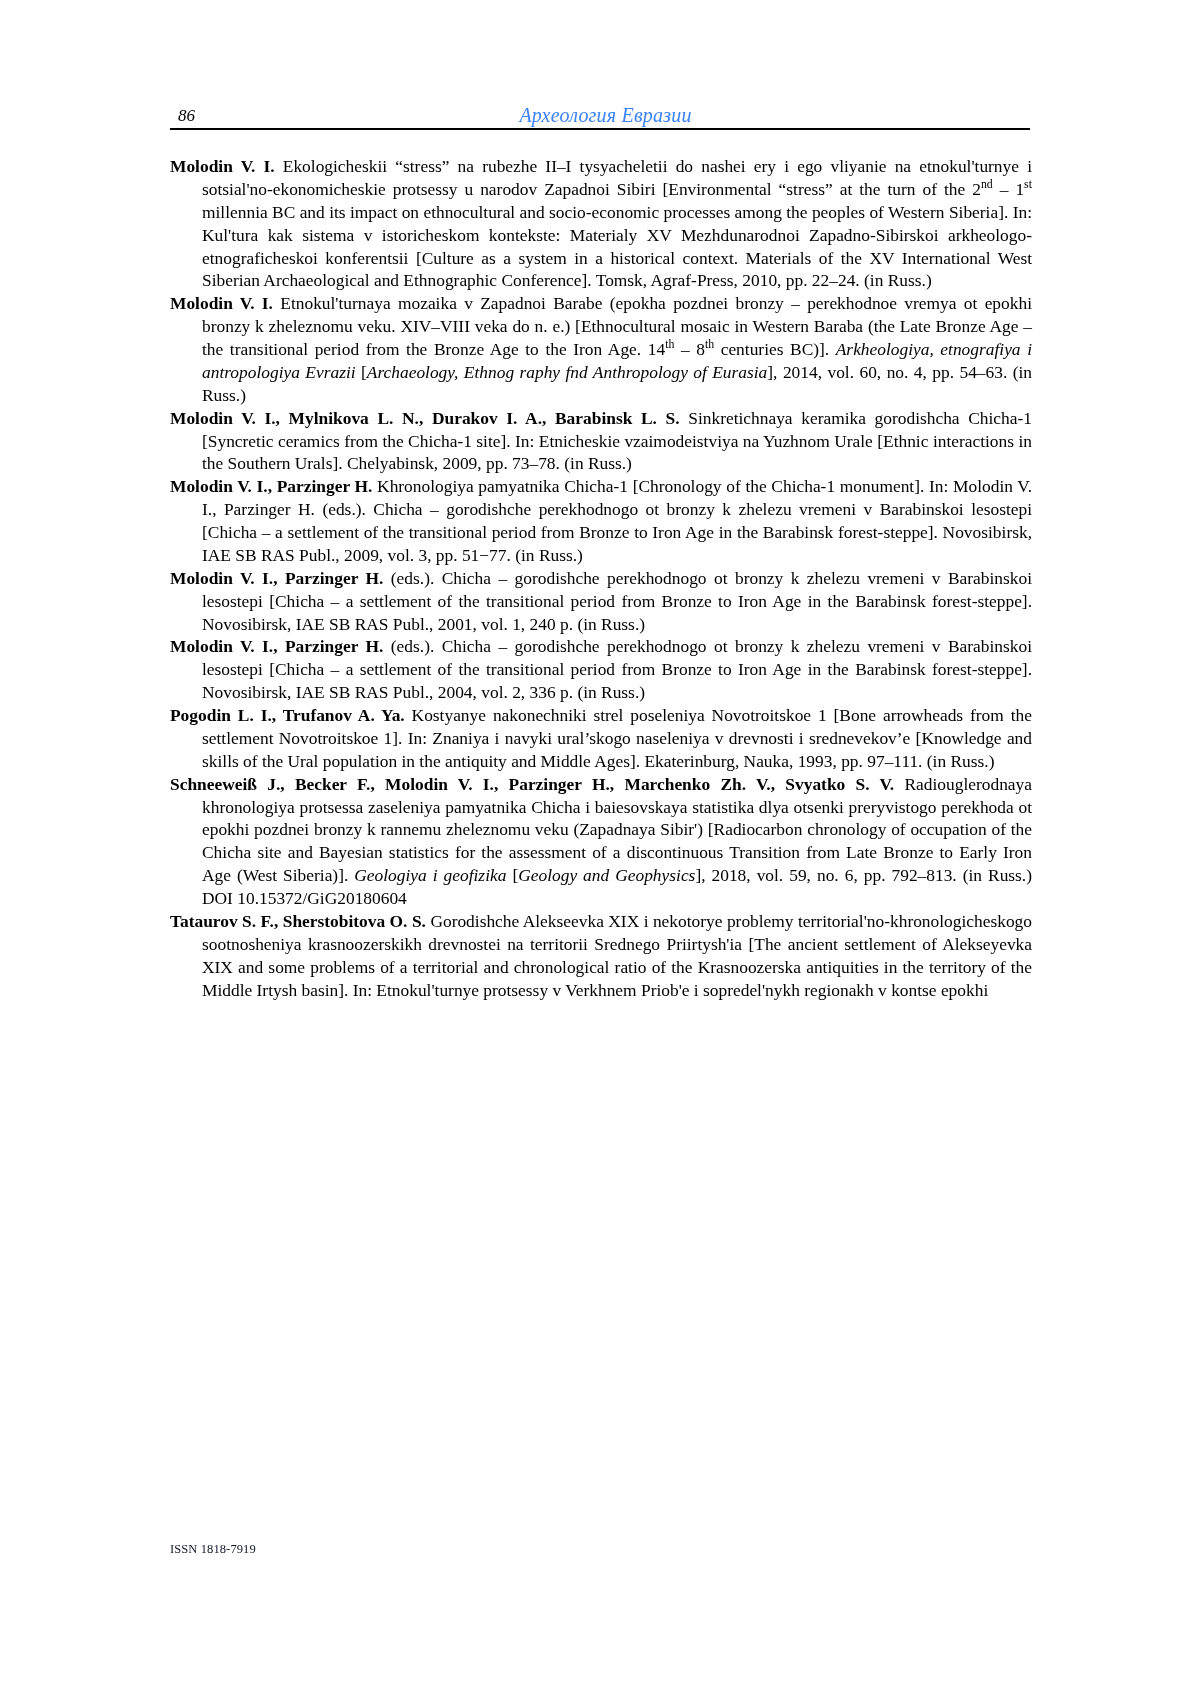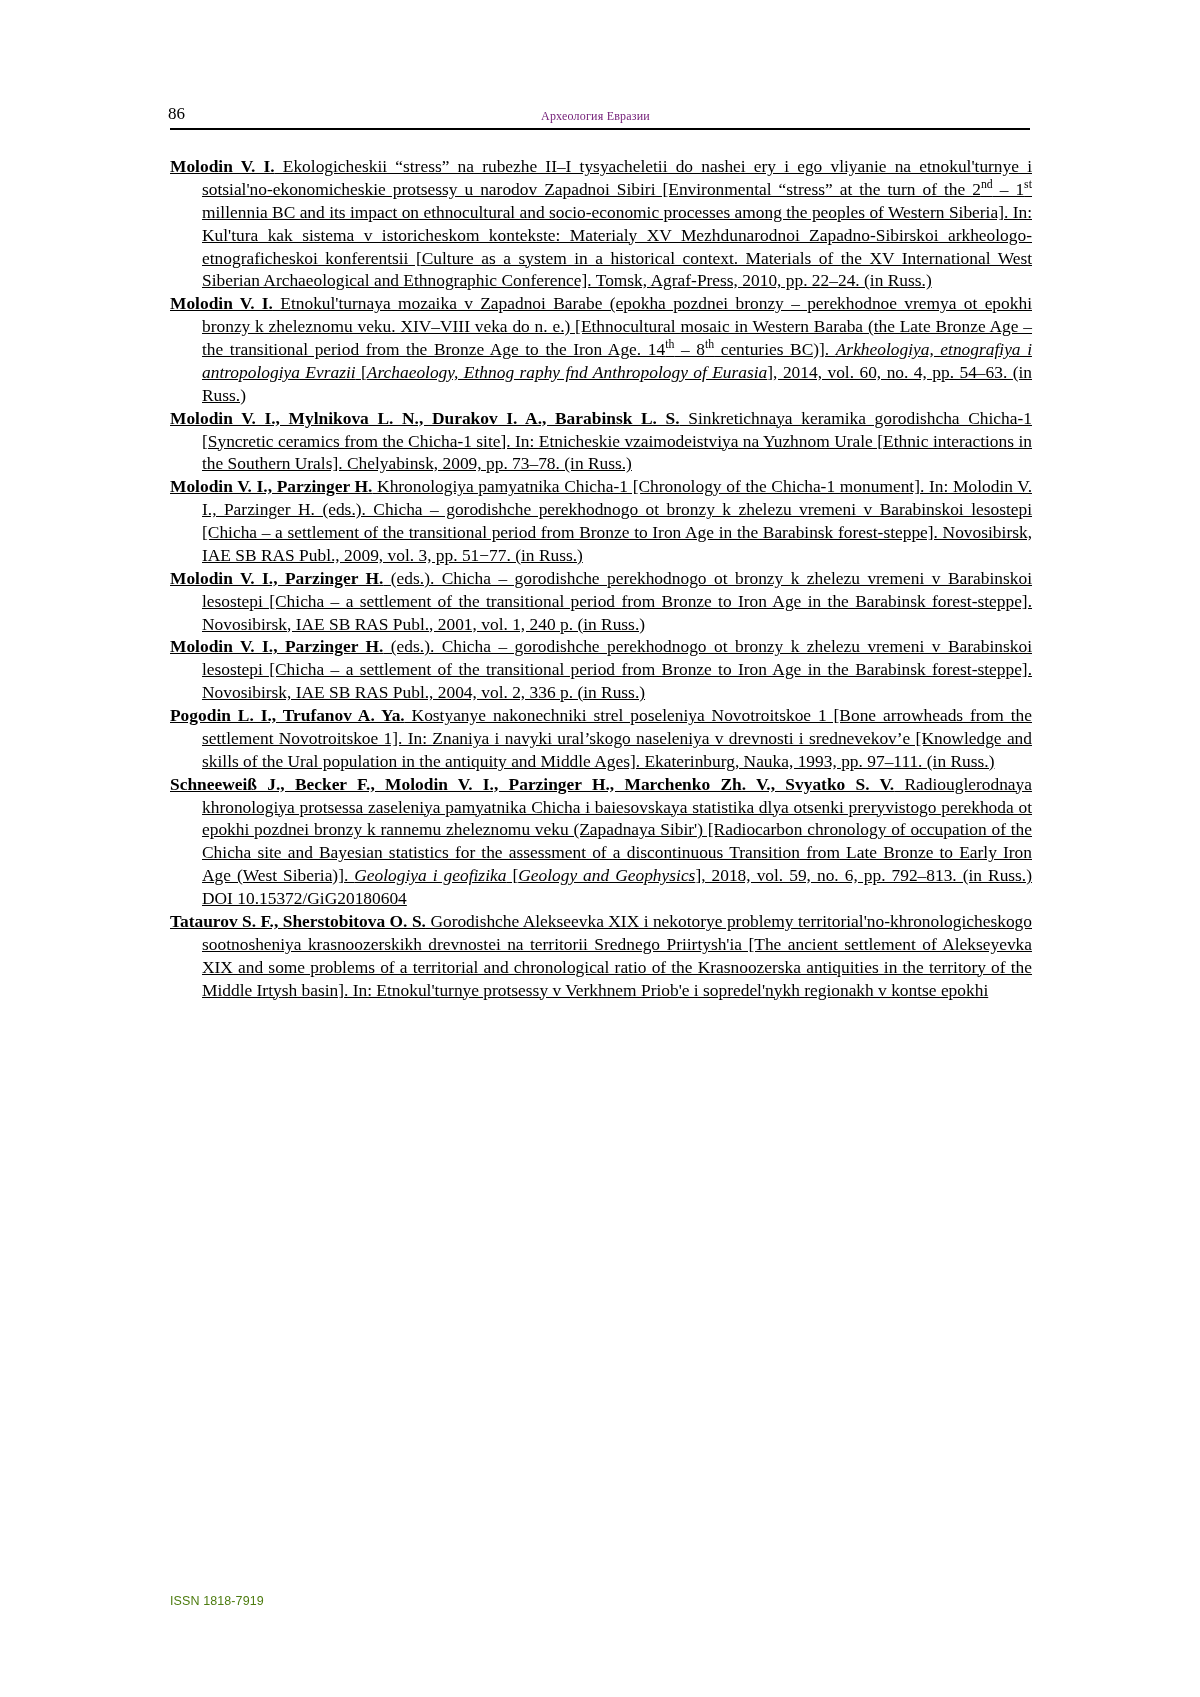--- a/index.html
+++ b/index.html
@@ -16,35 +16,36 @@
   }
   .page {
     position: absolute;
     left: 0; top: 0;
     width: 1200px;
     height: 1697px;
     box-sizing: border-box;
   }
   .header {
     position: absolute;
-    left: 168px;
+    left: 178px;
     top: 104px;
     width: 860px;
     display: flex;
-    align-items: flex-end;
+    align-items: center;
+    font-style: italic;
   }
   .header .pageno {
     font-size: 17px;
     font-family: "Liberation Serif", serif;
   }
   .header .running-title {
     flex: 1;
     text-align: center;
-    font-size: 12px;
-    color: #701a75;
+    font-size: 20px;
+    color: #3b82f6;
     margin-left: -22px;
     letter-spacing: 0.2px;
   }
   .header-rule {
     position: absolute;
     left: 170px;
     top: 128px;
     width: 860px;
     height: 2px;
     background: #000;
@@ -56,36 +57,35 @@
     width: 862px;
   }
   .ref {
     font-size: 17.4px;
     line-height: 1.315;
     text-align: justify;
     text-indent: 0;
     padding-left: 32px;
     text-justify: inter-word;
     margin: 0;
-    text-decoration: underline;
   }
   .ref .auth {
     font-weight: bold;
     margin-left: -32px;
   }
   .it { font-style: italic; }
   sup { font-size: 0.68em; vertical-align: super; line-height: 0; }
 
   .footer {
     position: absolute;
     left: 170px;
-    top: 1592px;
+    top: 1540px;
     width: 860px;
-    font-family: Liberation Sans, sans-serif;
-    color: #4d7c0f;
+    font-family: Liberation Serif, serif;
+    color: #0f172a;
   }
   .footer div {
     font-size: 12.5px;
     line-height: 1.5;
     letter-spacing: 0.1px;
   }
   .footer .issn { margin-bottom: 1px; }
 </style>
 </head>
 <body>

